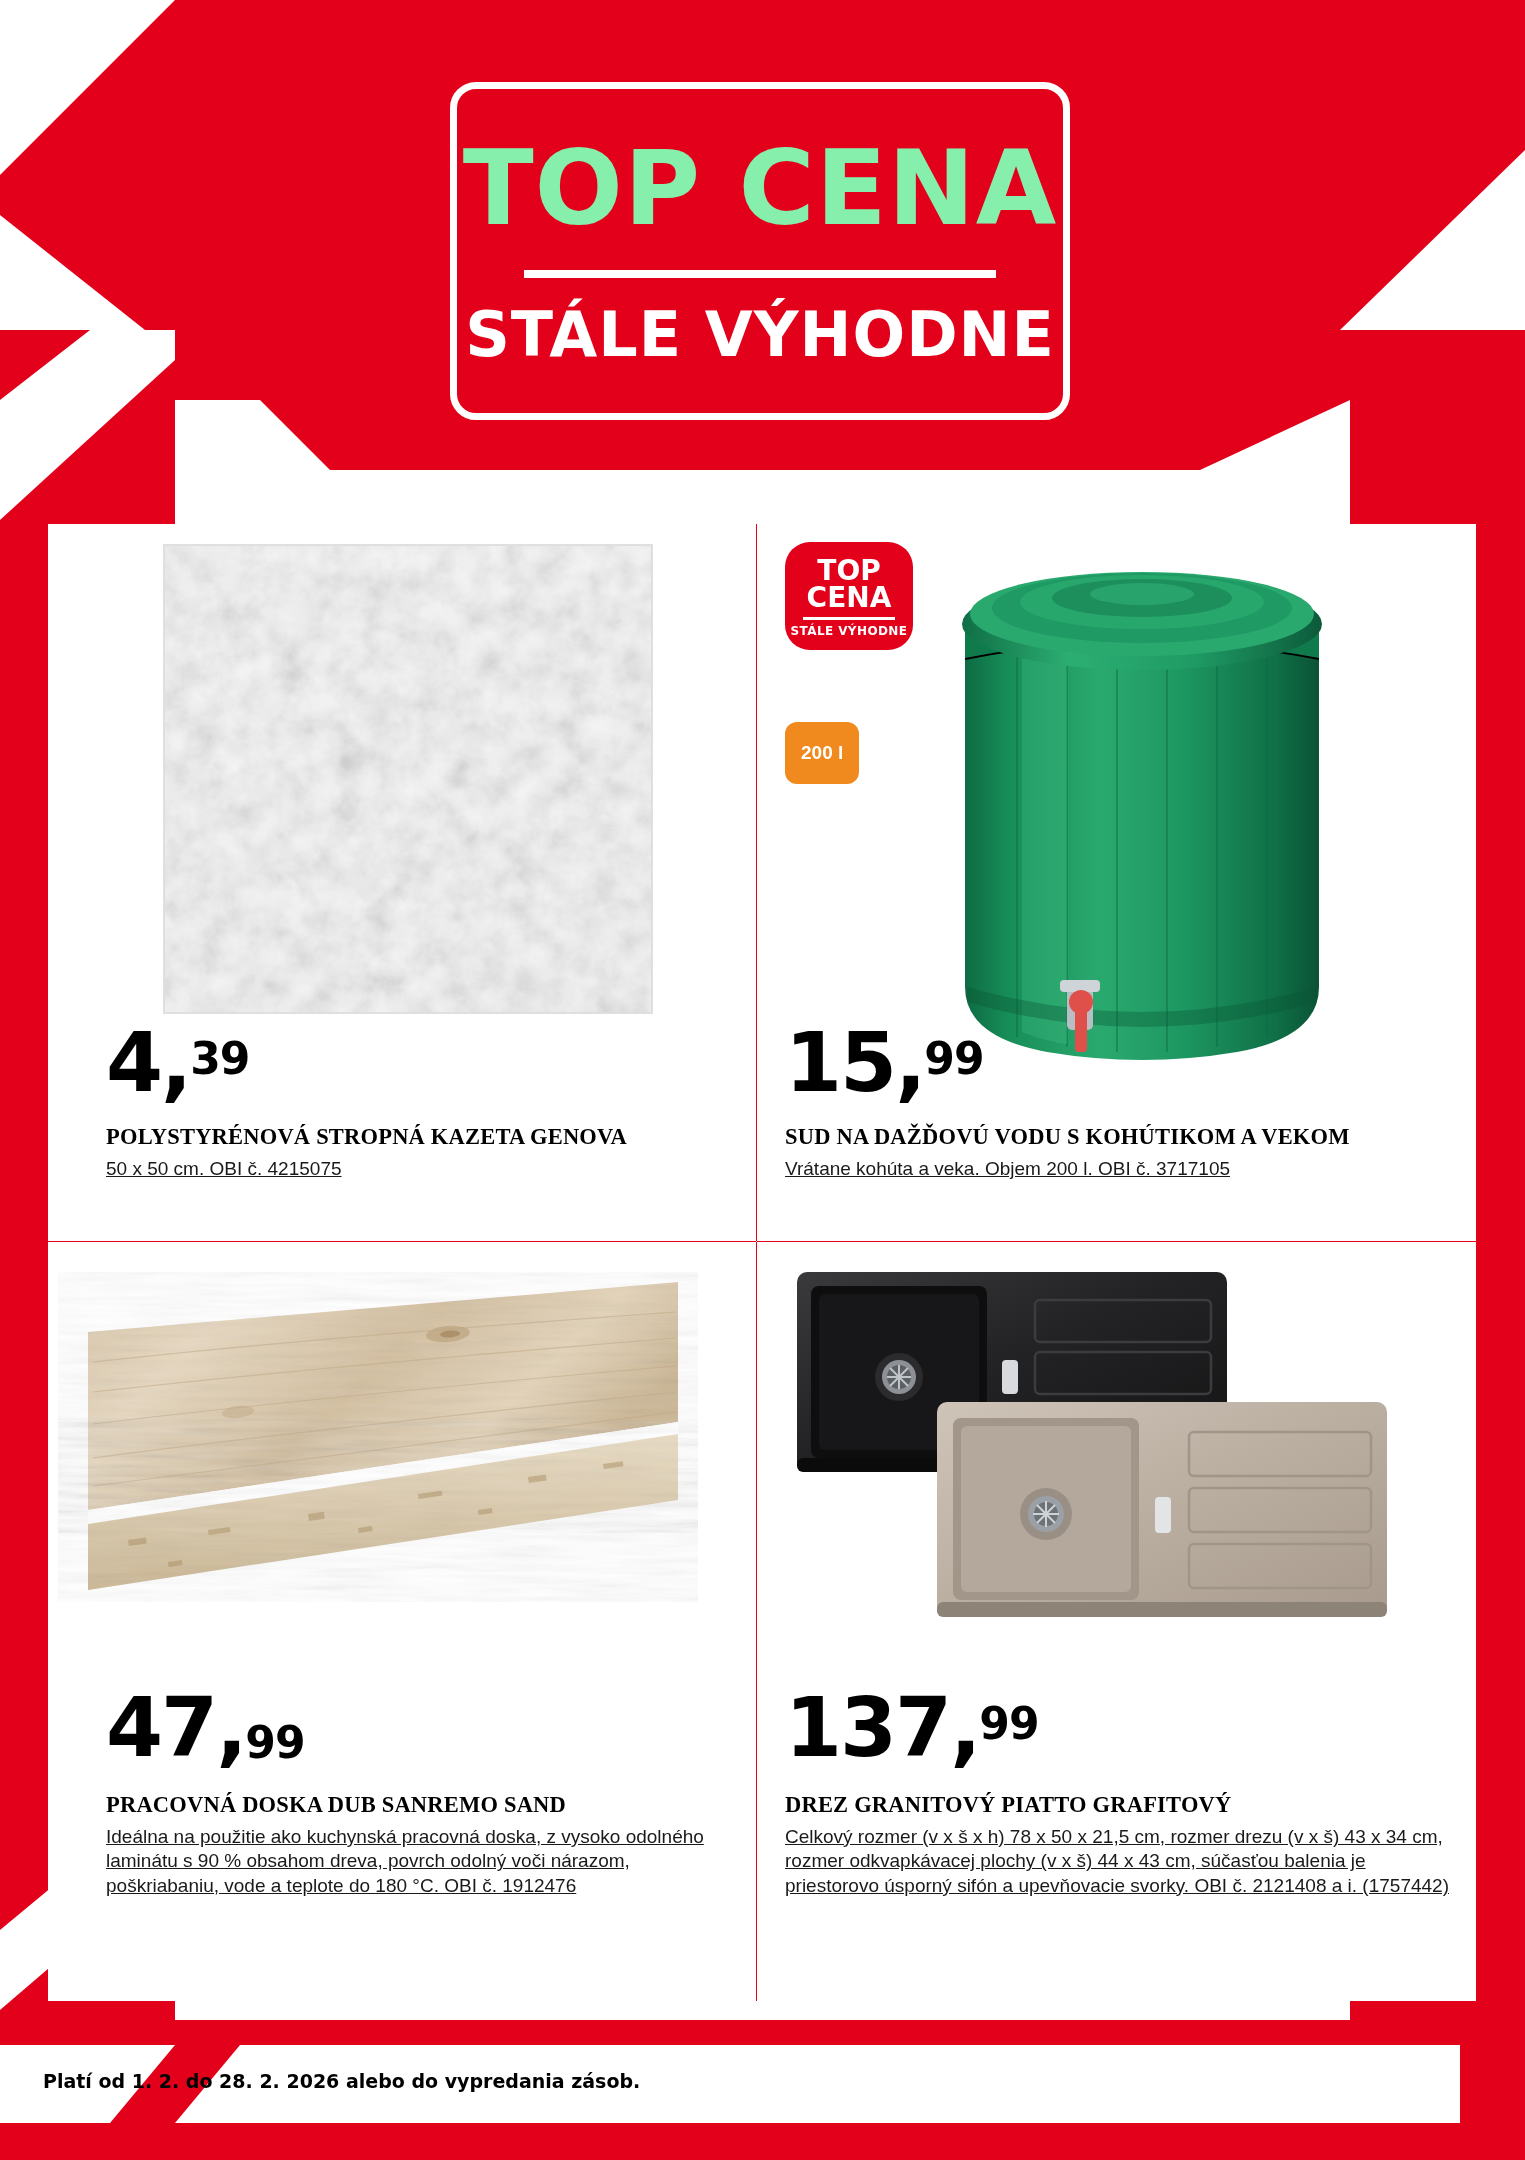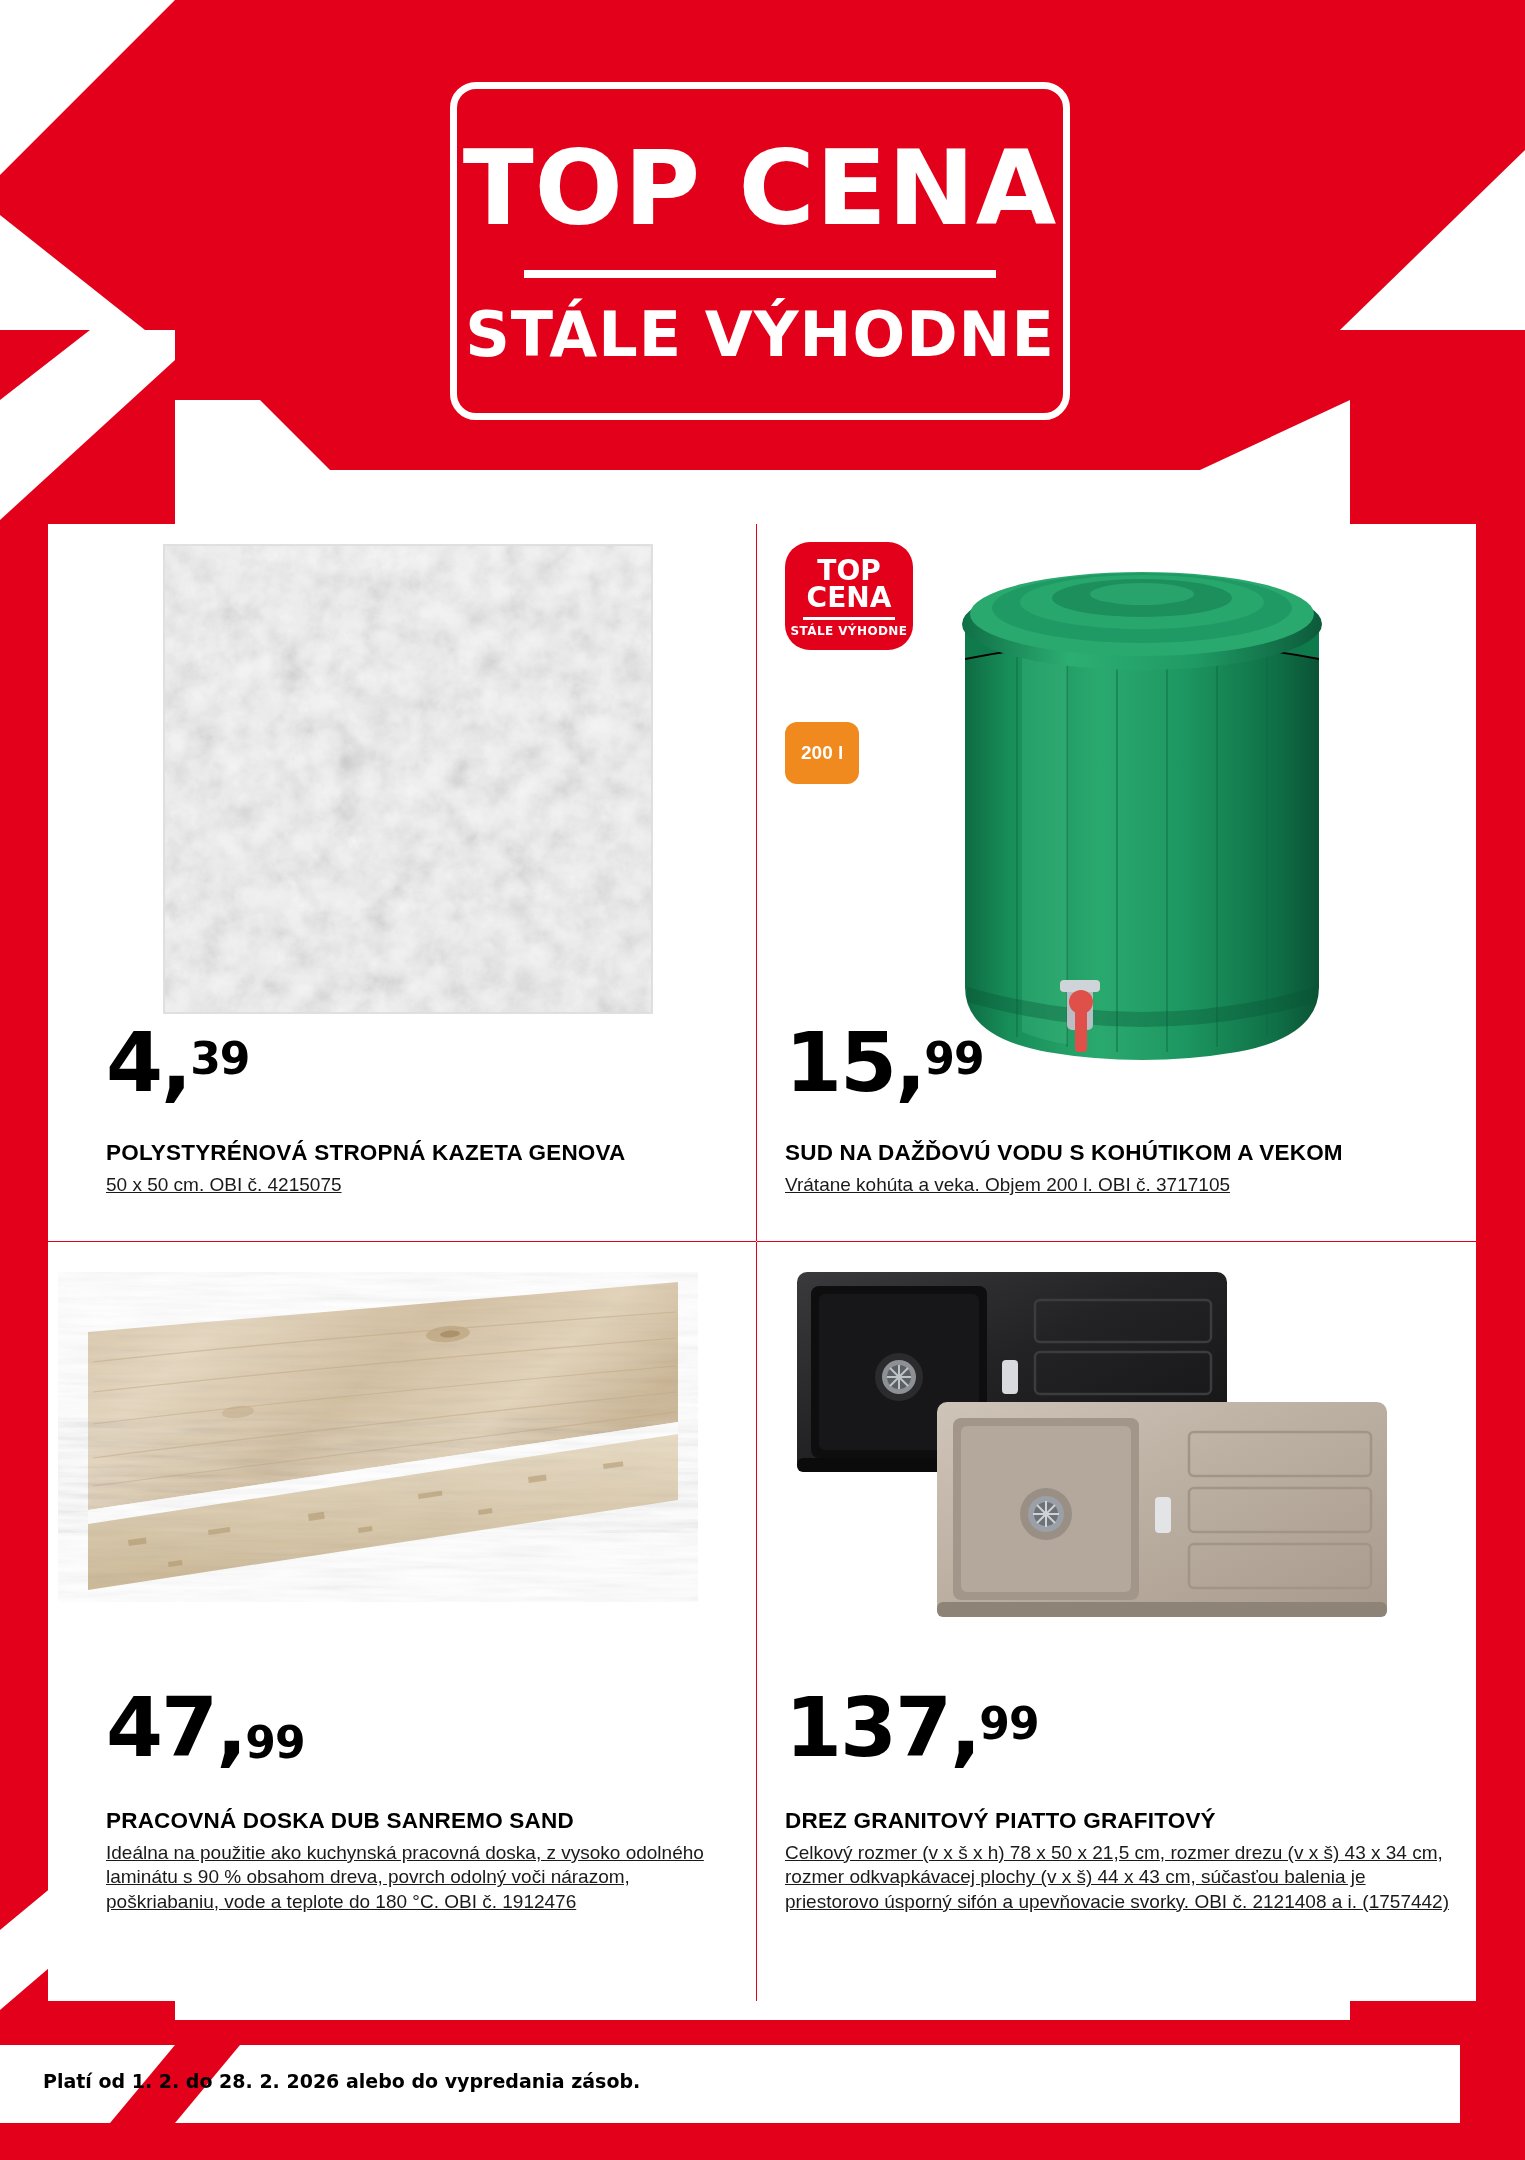--- a/index.html
+++ b/index.html
@@ -27,21 +27,21 @@
     background: #e2001a;
     border: 7px solid #ffffff;
     border-radius: 26px;
     display: flex;
     flex-direction: column;
     align-items: center;
     justify-content: center;
     z-index: 5;
   }
   .topcena-badge .tc-main {
-    color: #ffffff;
+    color: #86efac;
     font-size: 104px;
     font-weight: bold;
     letter-spacing: 1px;
     line-height: 1;
     font-family: "DejaVu Sans", sans-serif;
     text-align: center;
   }
   .topcena-badge .tc-rule {
     width: 472px;
     height: 8px;
@@ -90,26 +90,26 @@
     line-height: 0.82;
     display: flex;
     align-items: flex-start;
     letter-spacing: -2px;
   }
   .price .whole { font-size: 82px; }
   .price .comma { font-size: 82px; }
   .price .cents { font-size: 44px; margin-top: 12px; letter-spacing: -1px; }
 
   .prod-title {
-    font-family: Liberation Sans, sans-serif;
+    font-family: Liberation Serif, serif;
     font-weight: bold;
     font-size: 22.5px;
     color: #000000;
     letter-spacing: 0.2px;
-    margin-top: 16px;
+    margin-top: 0;
   }
   .prod-desc {
     font-family: "Liberation Sans", sans-serif;
     font-size: 19px;
     color: #1a1a1a;
     line-height: 1.28;
     margin-top: 7px;
     text-decoration: underline;
   }
 

